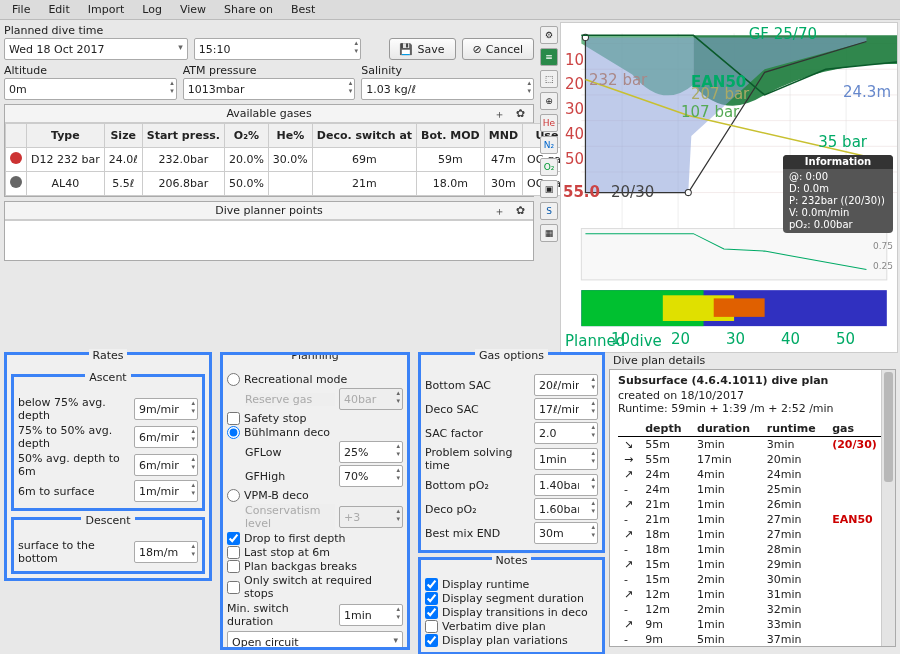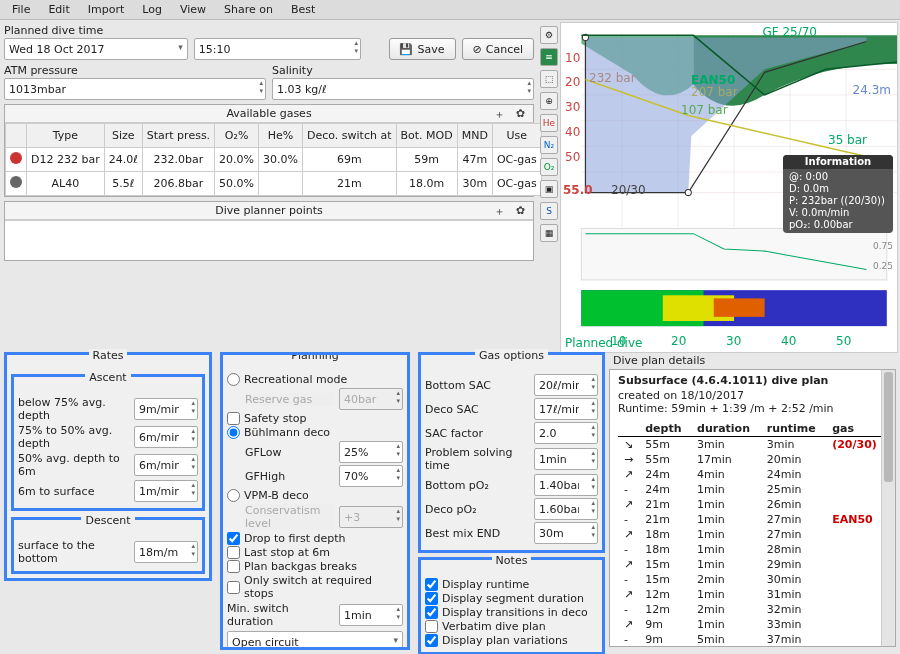--- a/index.html
+++ b/index.html
@@ -21,21 +21,21 @@
 .combo-wrap { position: relative; }
 .combo-wrap::after { content: "▾"; position: absolute; right: 5px; top: 4px; font-size: 9px; color: #666; pointer-events: none; }
 button.btn { border: 1px solid #999; background: linear-gradient(#fdfdfd,#e8e8e8); padding: 3px 10px; border-radius: 3px; cursor: pointer; font-size: 11px; display: inline-flex; align-items: center; gap: 4px; }
 .btn-row { display: flex; gap: 6px; justify-content: flex-start; padding-top: 14px; }
 .panel { border: 1px solid #aaa; background: #f4f4f4; margin-top: 4px; }
 .panel-title { text-align: center; font-size: 11px; padding: 2px 0; background: #f4f4f4; border-bottom: 1px solid #ccc; position: relative; }
 .panel-title .gear { position: absolute; right: 28px; top: 2px; font-size: 11px; color: #444; cursor: pointer; }
 .panel-title .gear2 { position: absolute; right: 8px; top: 2px; font-size: 11px; color: #444; cursor: pointer; }
 table.grid { width: 100%; border-collapse: collapse; background: #fff; }
 table.grid th, table.grid td { border: 1px solid #ccc; padding: 3px 4px; font-size: 11px; text-align: center; height: 24px; white-space: nowrap; }
-table.grid th { background: #f0f0f0; font-weight: normal; }
+table.grid th { background: #f0f0f0; font-weight: bold; }
 .cyl-ico { display:inline-block; width:12px; height:12px; border-radius:50%; background:#c33; position:relative; }
 .cyl-ico2 { display:inline-block; width:12px; height:12px; border-radius:50%; background:#666; }
 .bottom-area { display: flex; position: absolute; top: 348px; left: 0; right: 0; bottom: 0; }
 .group { border: 3px solid #3b82f6; margin: 4px; padding: 4px; background: #f0f0f0; position: relative; }
 .group-title { position: relative; top: -10px; background: #f0f0f0; display: table; margin: 0 auto; padding: 0 4px; font-size: 11px; }
 .col1 { width: 216px; }
 .col2 { width: 198px; }
 .col3 { width: 195px; }
 .col4 { flex: 1; }
 .setting-row { display: flex; align-items: center; justify-content: space-between; margin: 2px 0; gap: 4px; }
@@ -45,21 +45,21 @@
 .indent { margin-left: 18px; }
 .details { background: #fff; border: 1px solid #aaa; height: 100%; overflow: auto; padding: 4px 8px; font-size: 11px; }
 .details-title { font-weight: bold; margin-bottom: 2px; }
 .dp-table { border-collapse: collapse; width: 100%; margin-top: 6px; }
 .dp-table th { text-align: left; padding: 1px 6px; font-weight: bold; border-bottom: 1px solid #000; }
 .dp-table td { padding: 1px 6px; }
 .red { color: #c00; font-weight: bold; }
 .info-box { position: absolute; right: 4px; top: 132px; background: #555; color: #fff; border-radius: 4px; padding: 2px 6px; font-size: 10px; width: 110px; }
 .info-box .hdr { background: #333; text-align: center; font-weight: bold; margin: -2px -6px 2px -6px; padding: 1px 0; border-radius: 4px 4px 0 0; }
 .info-box div { color: #fff; font-size: 10px; line-height: 12px; }
-.axis-label { position: absolute; font-size: 12px; color: #888; }
+.axis-label { position: absolute; font-size: 15px; color: #888; }
 .disabled { color: #aaa !important; background: #eee !important; }
 .checkline { display: flex; align-items: center; margin: 1px 0; font-size: 11px; }
 .scroll-track { position:absolute; right:0; top:0; bottom:0; width:14px; background:#e4e4e4; border-left:1px solid #ccc;}
 .scroll-thumb { position:absolute; left:2px; right:2px; background:#b8b8b8; border-radius:3px;}
 </style>
 </head>
 <body>
 
 <div class="menubar">
   <div>File</div>
@@ -87,20 +87,24 @@
             <span>💾</span>
             <span>Save</span>
           </button>
         <button class="btn">
             <span>⊘</span>
             <span>Cancel</span>
           </button>
       </div>
     </div>
     <div class="row" style="margin-top:2px;">
+      <div class="field">
+        <label class="lab">Altitude</label>
+        <div class="spin-wrap"><input type="text" value="0m" style=""></div>
+      </div>
       <div class="field">
         <label class="lab">ATM pressure</label>
         <div class="spin-wrap"><input type="text" value="1013mbar" style=""></div>
       </div>
       <div class="field">
         <label class="lab">Salinity</label>
         <div class="spin-wrap"><input type="text" value="1.03 kg/ℓ" style=""></div>
       </div>
     </div>
 

